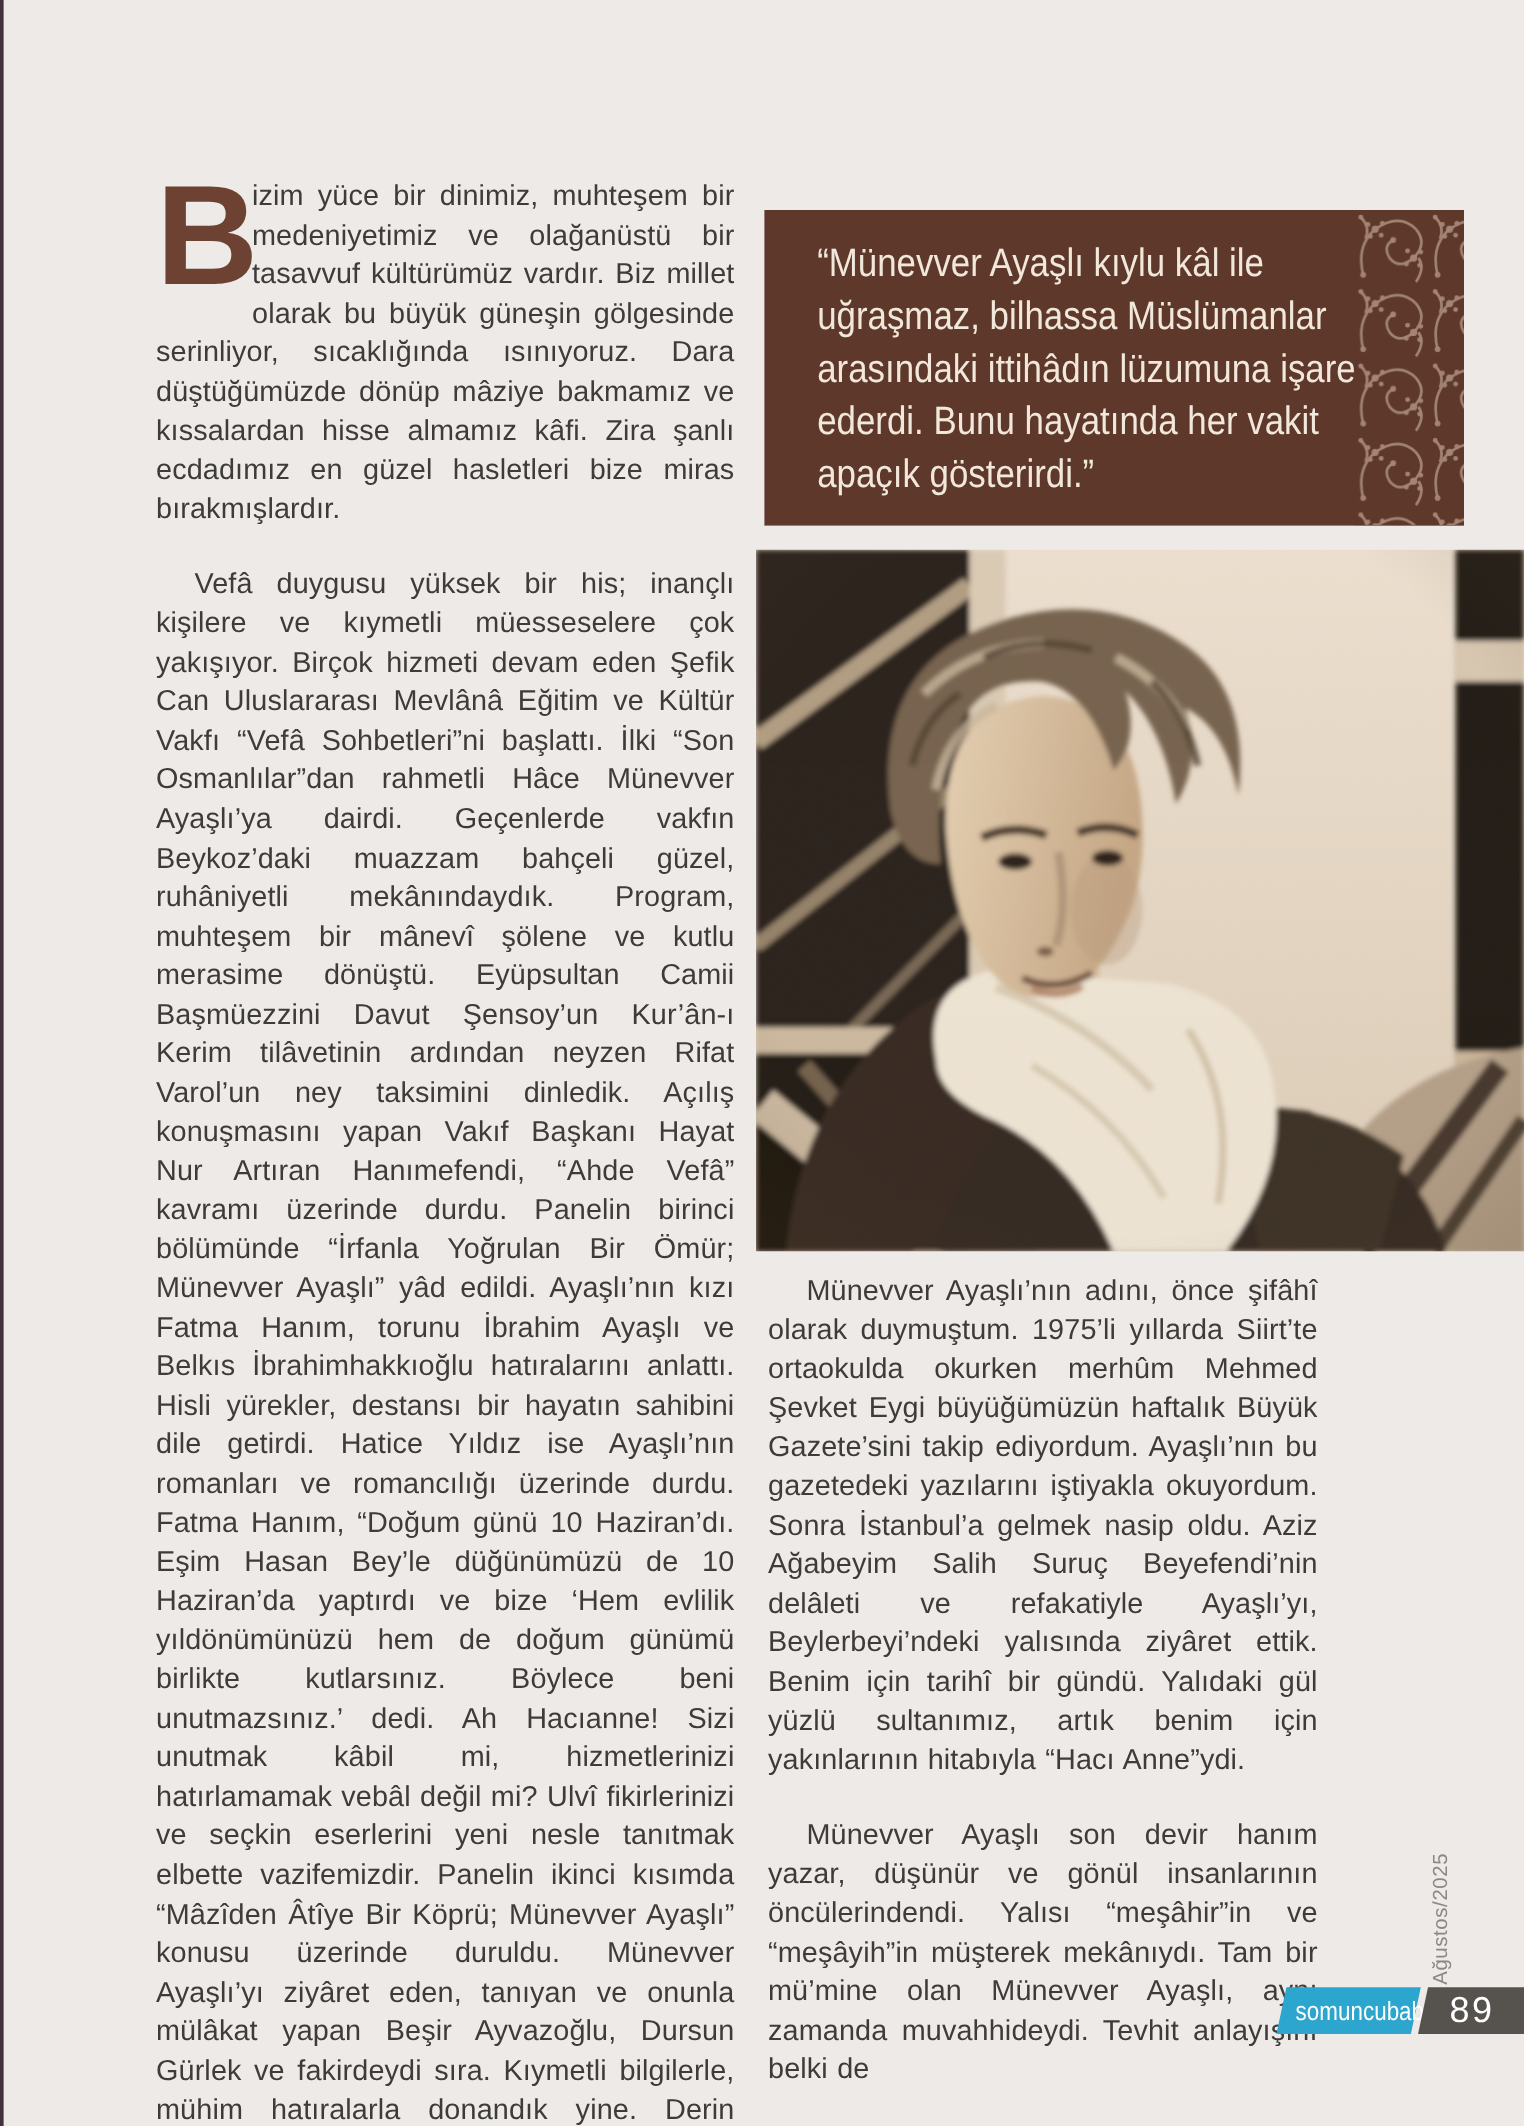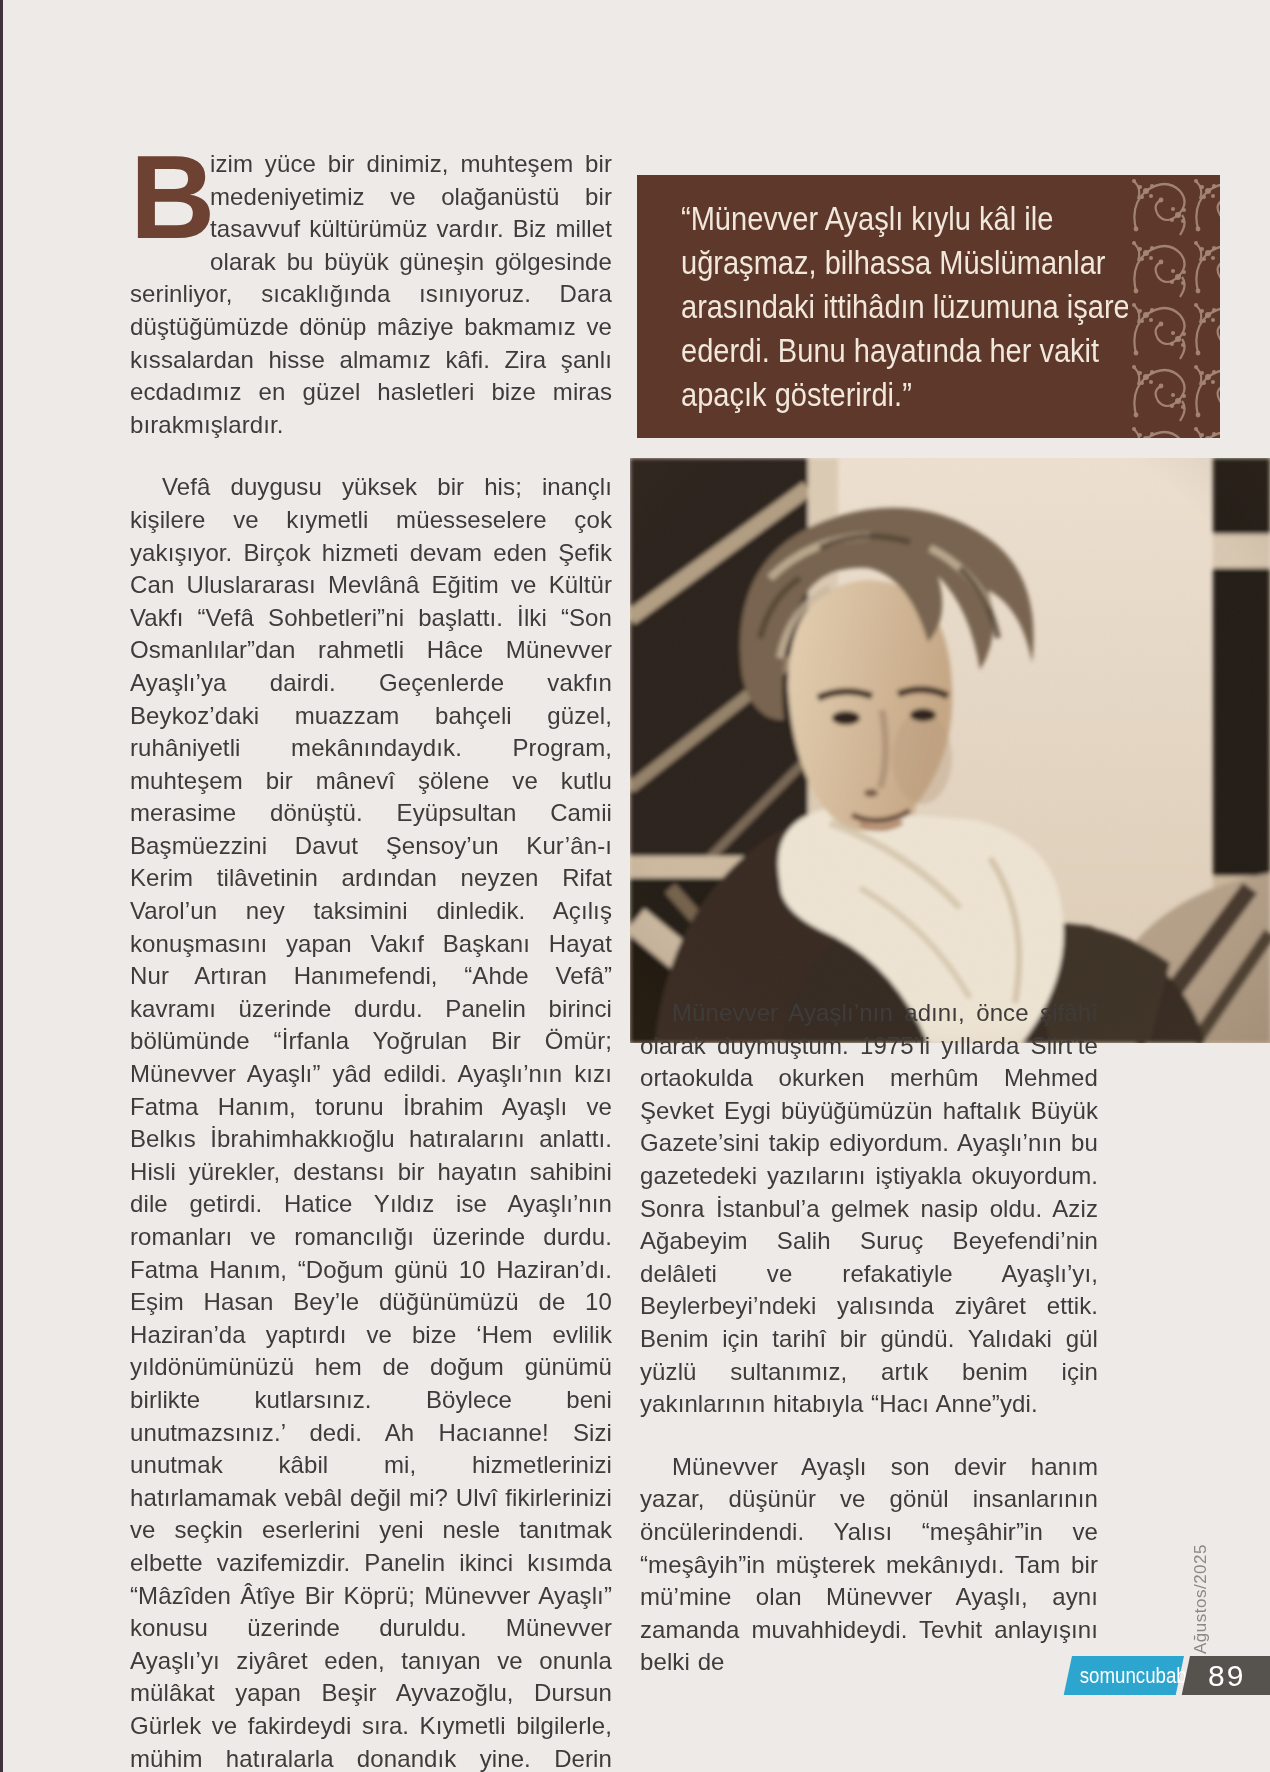--- a/index.html
+++ b/index.html
@@ -6,21 +6,21 @@
   .page {
     position:relative; width:1270px; height:1772px; margin:0 auto;
     background:#edeae7; overflow:hidden;
     font-family:"Liberation Sans", sans-serif;
   }
   .edge-line { position:absolute; left:0; top:0; width:3px; height:100%; background:#41333b; }
 
   
   .col { position:absolute; color:#3e3c3a; text-align:justify; }
   .col-left  { left:130px; top:148px; width:482px; }
-  .col-right { left:640px; top:997px; width:458px; }
+  .col-right { left:640px; top:1060px; width:458px; }
   .col p { margin:0; font-size:24px; line-height:32.6px; letter-spacing:0.1px; word-spacing:1px; }
   .col p + p { margin-top:30px; }
   .col p.indent { text-indent:32px; }
   .dropcap {
     float:left; width:66px; height:96px; margin:8px 14px 0 0;
     font-size:118px; line-height:82px; font-weight:bold; color:#6e4233;
   }
 
   
   .quote-box { position:absolute; left:637px; top:175px; width:583px; height:263px; background:#5e392b; }

